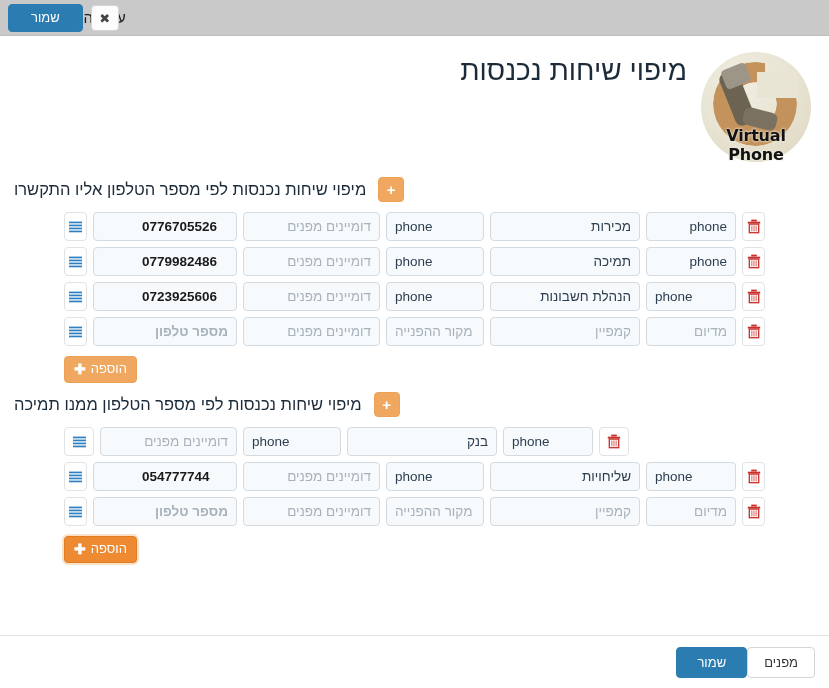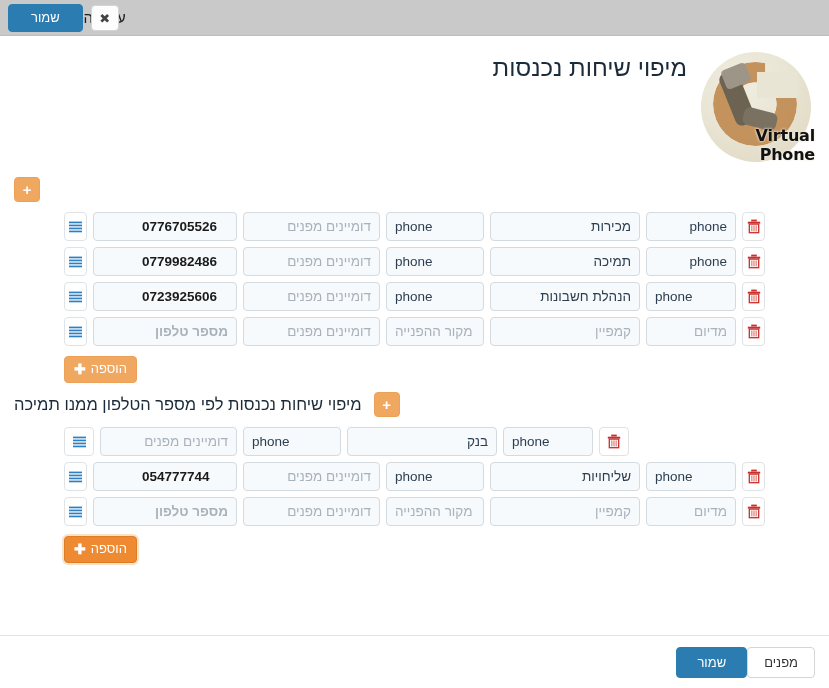--- a/index.html
+++ b/index.html
@@ -125,35 +125,35 @@
     position: absolute;
     left: 46px; top: 62px;
     width: 34px; height: 18px;
     background: #7a7161;
     border-radius: 6px;
     transform: rotate(14deg);
   }
   .logo-text {
     position: absolute;
     bottom: 2px; left: 0; right: 0;
-    text-align: right;
+    text-align: center;
     font-size: 16px;
     font-weight: bold;
     color: #111;
     letter-spacing: -0.2px;
     text-shadow: 0 0 2px #efece0, 0 0 3px #efece0;
     font-family: "DejaVu Sans", sans-serif;
   }
   .header-text {
     flex: 1;
     text-align: right;
     padding-top: 6px;
   }
   .page-title {
-    font-size: 24px;
+    font-size: 28px;
     font-weight: normal;
     color: #1c2b39;
     margin: 0 0 14px 0;
     line-height: 1.2;
   }
   .page-desc {
     font-size: 13.5px;
     color: #2a2a2a;
     margin: 0;
     line-height: 1.45;
@@ -331,20 +331,21 @@
         <div class="logo-text">Virtual Phone</div>
       </div>
       <div class="header-text">
         <h1 class="page-title">מיפוי שיחות נכנסות</h1>
       </div>
     </div>
 
     <div id="sections-host">
         <div class="section">
           <div class="section-head">
+            <div class="section-title">מיפוי שיחות נכנסות לפי מספר הטלפון אליו התקשרו</div>
             <button class="btn-plus-square">+</button>
           </div>
           <div class="rows">
             <div class="row">
               <button class="btn-icon">
                 <svg width="13" height="12" viewBox="0 0 13 12" aria-hidden="true">
                   <rect x="0" y="0.6" width="13" height="1.7" fill="#2f80c2"></rect>
                   <rect x="0" y="3.6" width="13" height="1.7" fill="#2f80c2"></rect>
                   <rect x="0" y="6.6" width="13" height="1.7" fill="#2f80c2"></rect>
                   <rect x="0" y="9.6" width="13" height="1.7" fill="#2f80c2"></rect>

